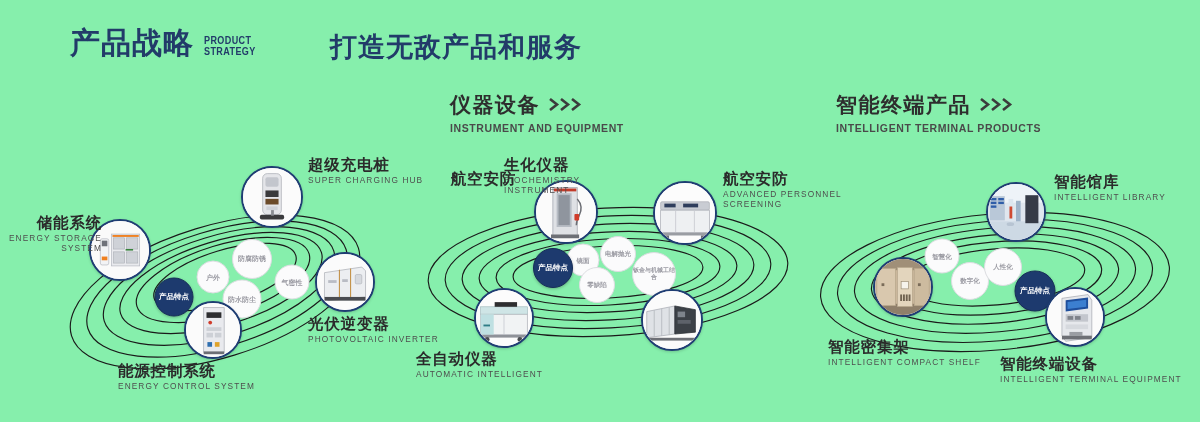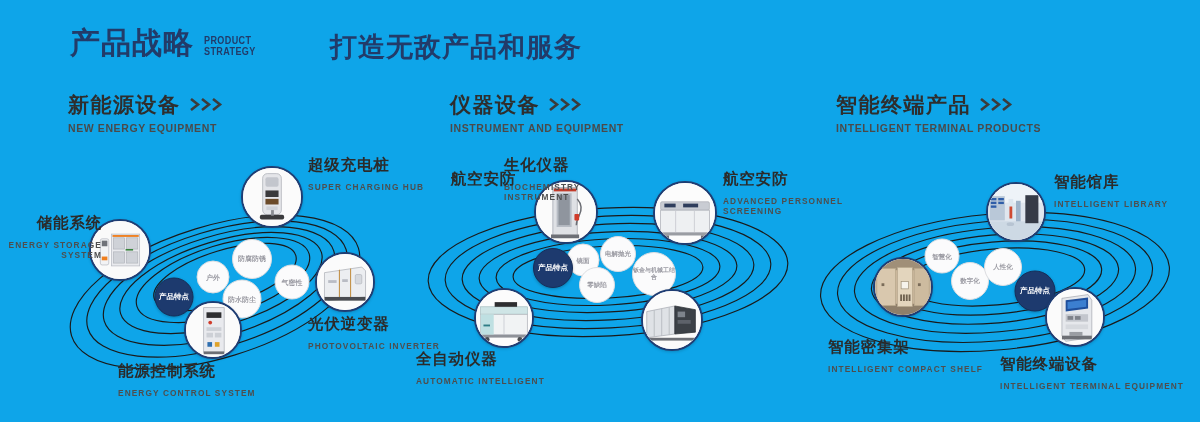--- a/index.html
+++ b/index.html
@@ -5,21 +5,21 @@
   * { box-sizing: border-box; margin: 0; padding: 0; }
   html, body {
     width: 1200px; height: 422px;
     background: #ffffff;
     font-family: "Liberation Sans", "DejaVu Sans", sans-serif;
     overflow: hidden;
   }
   #page {
     position: relative;
     width: 1200px; height: 422px;
-    background: #0ea5e9;
+    background: #86efac;
   }
 
   
   .hdr { position: absolute; left: 70px; top: 28px; display: flex; align-items: flex-end; }
   .hdr-cn {
     font-size: 30px; font-weight: 700; letter-spacing: 1px;
     color: #223b69; line-height: 1;
   }
   .hdr-en {
     margin-left: 10px; margin-bottom: 1px;
@@ -64,22 +64,22 @@
     box-shadow: 0 1px 3px rgba(0,0,0,0.18);
   }
   .node .art { position: absolute; left: 0; top: 0; width: 100%; height: 100%; }
 
   
   .lbl { position: absolute; line-height: 1.12; white-space: nowrap; }
   .lbl .cn {
     font-size: 15.5px; font-weight: 700; color: #2b2b2b; letter-spacing: 0.8px;
   }
   .lbl .en {
-    font-size: 8.3px; font-weight: 700; color: #4e4e4e; letter-spacing: 1.1px;
-    margin-top: 10px;
+    font-size: 8.3px; font-weight: 400; color: #4e4e4e; letter-spacing: 1.1px;
+    margin-top: 3px;
   }
   .lbl.r { text-align: right; }
   .lbl.c { text-align: left; }
   .lbl.l { text-align: left; }
 
   
   .bub {
     position: absolute; border-radius: 50%;
     transform: translate(-50%, -50%);
     display: flex; align-items: center; justify-content: center;
@@ -103,33 +103,20 @@
 
   <div class="hdr">
     <div class="hdr-cn">产品战略</div>
     <div class="hdr-en">
       <div>PRODUCT</div>
       <div>STRATEGY</div>
     </div>
   </div>
   <div class="hdr-sub">打造无敌产品和服务</div>
 
-  <div class="sect" style="left:68px; top:94px;">
-    <div class="sect-row">
-      <div class="sect-cn">新能源设备</div>
-      <span class="arrows">
-        <svg width="34" height="13" viewBox="0 0 34 13">
-          <path d="M1 1 L8 6.5 L1 12" stroke="#3b3b3b" stroke-width="2.6" fill="none"></path>
-          <path d="M12 1 L19 6.5 L12 12" stroke="#3b3b3b" stroke-width="2.6" fill="none"></path>
-          <path d="M23 1 L30 6.5 L23 12" stroke="#3b3b3b" stroke-width="2.6" fill="none"></path>
-        </svg>
-      </span>
-    </div>
-    <div class="sect-en">NEW ENERGY EQUIPMENT</div>
-  </div>
 
   <div class="sect" style="left:450px; top:94px;">
     <div class="sect-row">
       <div class="sect-cn">仪器设备</div>
       <span class="arrows">
         <svg width="34" height="13" viewBox="0 0 34 13">
           <path d="M1 1 L8 6.5 L1 12" stroke="#3b3b3b" stroke-width="2.6" fill="none"></path>
           <path d="M12 1 L19 6.5 L12 12" stroke="#3b3b3b" stroke-width="2.6" fill="none"></path>
           <path d="M23 1 L30 6.5 L23 12" stroke="#3b3b3b" stroke-width="2.6" fill="none"></path>
         </svg>

